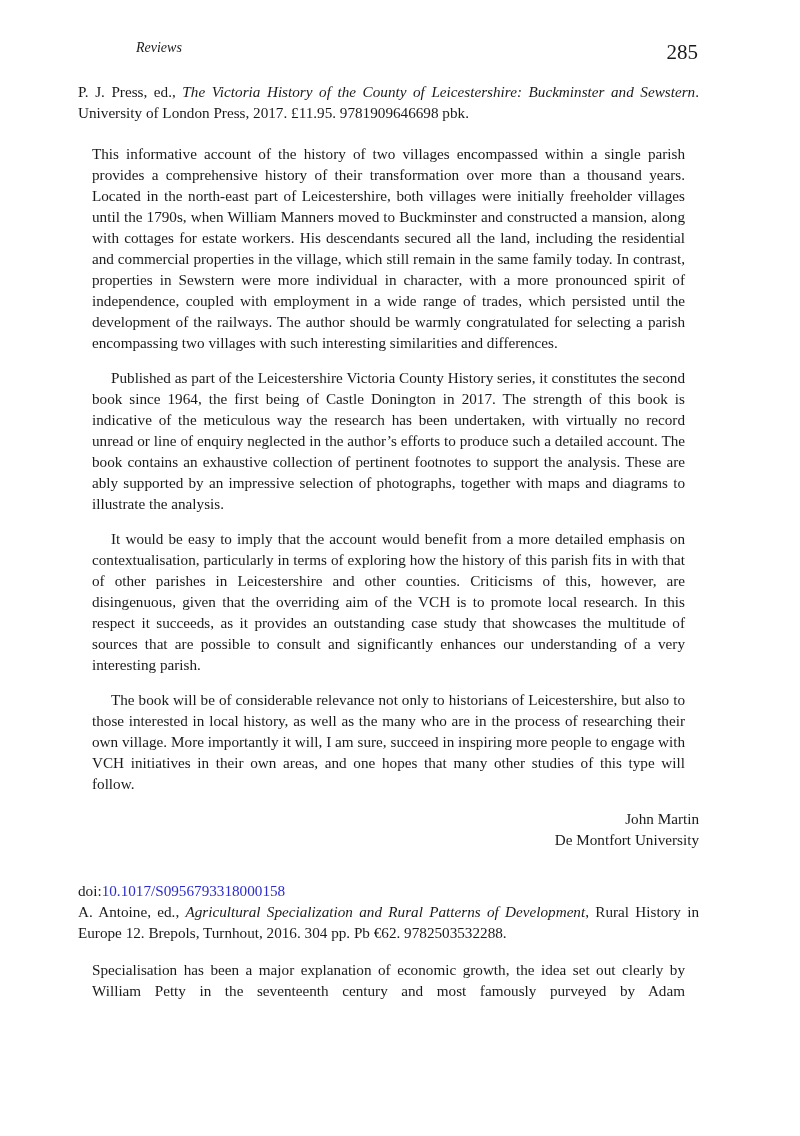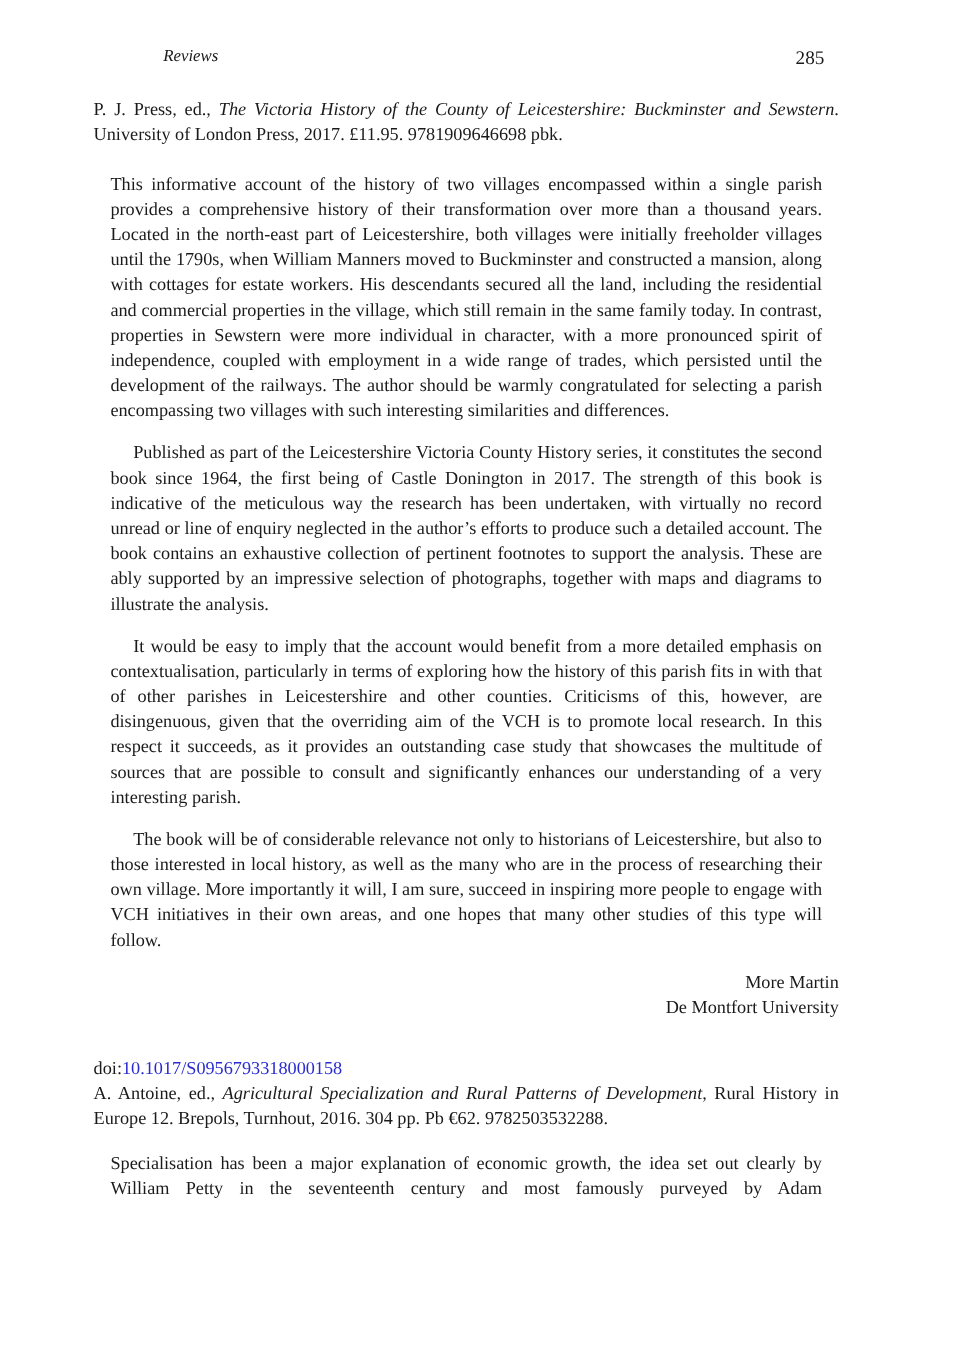--- a/index.html
+++ b/index.html
@@ -31,23 +31,23 @@
     }
     .running-head .section {
       position: absolute;
       left: 0;
       top: 0;
       font-style: italic;
       font-size: 14px;
     }
     .running-head .page-num {
       position: absolute;
-      right: 12px;
+      right: 1px;
       top: 0;
-      font-size: 16px;
+      font-size: 21px;
     }
     .review {
       position: absolute;
       left: 0;
       width: 621px;
     }
     .doi-line {
       line-height: 21px;
       height: 21px;
     }
@@ -93,21 +93,21 @@
     <p class="citation">
       <span>P. J. Press, ed., </span><span class="title">The Victoria History of the County of Leicestershire: Buckminster and Sewstern</span><span>. University of London Press, 2017. £11.95. 9781909646698 pbk.</span>
     </p>
     <div class="body">
       <p>This informative account of the history of two villages encompassed within a single parish provides a comprehensive history of their transformation over more than a thousand years. Located in the north-east part of Leicestershire, both villages were initially freeholder villages until the 1790s, when William Manners moved to Buckminster and constructed a mansion, along with cottages for estate workers. His descendants secured all the land, including the residential and commercial properties in the village, which still remain in the same family today. In contrast, properties in Sewstern were more individual in character, with a more pronounced spirit of independence, coupled with employment in a wide range of trades, which persisted until the development of the railways. The author should be warmly congratulated for selecting a parish encompassing two villages with such interesting similarities and differences.</p>
       <p class="indent">Published as part of the Leicestershire Victoria County History series, it constitutes the second book since 1964, the first being of Castle Donington in 2017. The strength of this book is indicative of the meticulous way the research has been undertaken, with virtually no record unread or line of enquiry neglected in the author’s efforts to produce such a detailed account. The book contains an exhaustive collection of pertinent footnotes to support the analysis. These are ably supported by an impressive selection of photographs, together with maps and diagrams to illustrate the analysis.</p>
       <p class="indent">It would be easy to imply that the account would benefit from a more detailed emphasis on contextualisation, particularly in terms of exploring how the history of this parish fits in with that of other parishes in Leicestershire and other counties. Criticisms of this, however, are disingenuous, given that the overriding aim of the VCH is to promote local research. In this respect it succeeds, as it provides an outstanding case study that showcases the multitude of sources that are possible to consult and significantly enhances our understanding of a very interesting parish.</p>
       <p class="indent">The book will be of considerable relevance not only to historians of Leicestershire, but also to those interested in local history, as well as the many who are in the process of researching their own village. More importantly it will, I am sure, succeed in inspiring more people to engage with VCH initiatives in their own areas, and one hopes that many other studies of this type will follow.</p>
     </div>
     <div class="signature">
-      <div>More Martin</div>
+      <div>John Martin</div>
       <div>De Montfort University</div>
     </div>
   </div>
 
   <div class="review" style="top:880px;">
     <div class="doi-line">
       <span>doi:</span><a class="doi-link">10.1017/S0956793318000158</a>
     </div>
     <p class="citation">
       <span>A. Antoine, ed., </span><span class="title">Agricultural Specialization and Rural Patterns of Development</span><span>, Rural History in Europe 12. Brepols, Turnhout, 2016. 304 pp. Pb €62. 9782503532288.</span>

